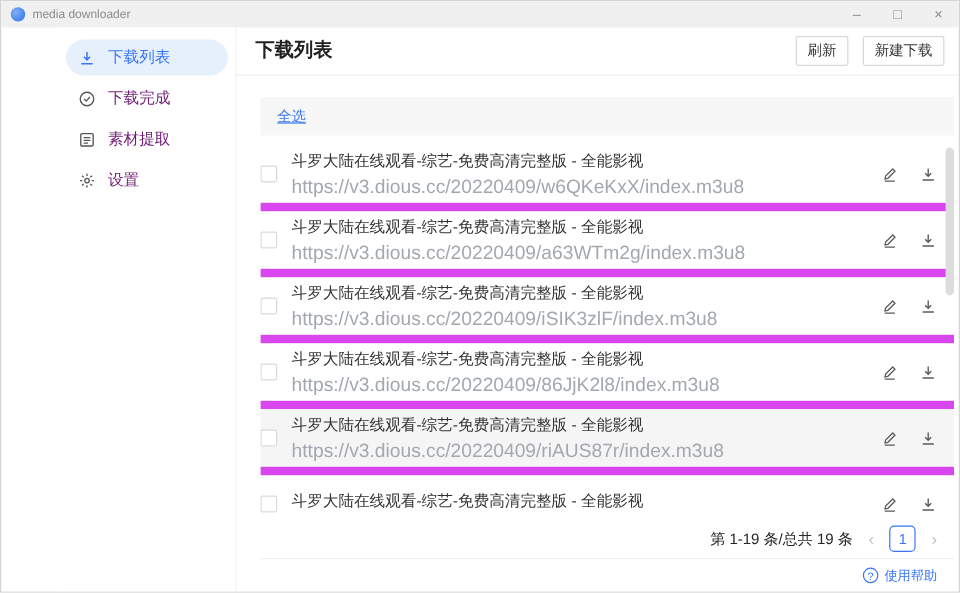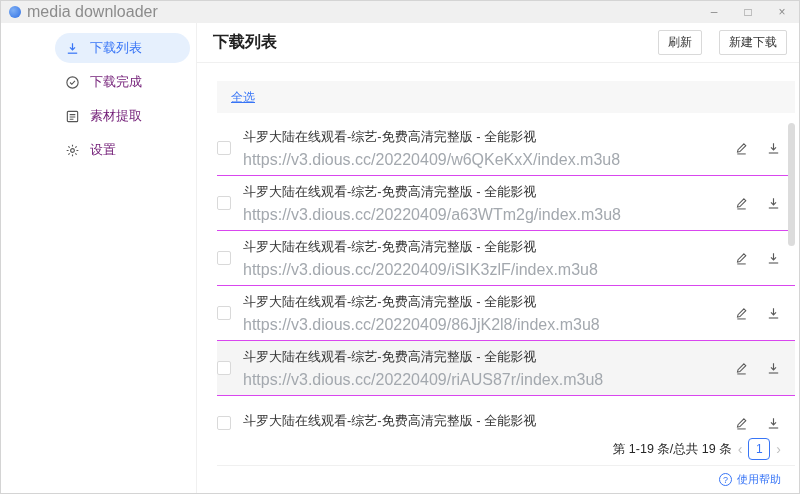--- a/index.html
+++ b/index.html
@@ -2,57 +2,57 @@
 <html><head>
 <meta charset="utf-8">
 <style>
   * { margin:0; padding:0; box-sizing:border-box; }
   html,body { width:800px; height:494px; font-family:"Liberation Sans","DejaVu Sans",sans-serif; background:#fff; }
   .window { width:800px; height:494px; border:1px solid #d4d4d4; background:#fff; display:flex; flex-direction:column; overflow:hidden; }
 
   
   .titlebar { height:22px; background:#f0f0f0; display:flex; align-items:center; padding-left:8px; flex:0 0 auto; }
   .app-icon { width:12px; height:12px; border-radius:50%; background:radial-gradient(circle at 35% 35%, #7fb0f5, #2f6fe4); margin-right:6px; }
-  .app-title { font-size:16px; color:#8c8c8c; }
+  .app-title { font-size:10px; color:#8c8c8c; }
   .win-controls { margin-left:auto; display:flex; height:22px; }
   .win-btn { width:34px; height:22px; display:flex; align-items:center; justify-content:center; font-size:12px; color:#8c8c8c; cursor:default; }
 
   
   .app { flex:1; display:flex; min-height:0;margin-left:48px; }
   .sidebar { width:148px; background:#fff; border-right:1px solid #f0f0f0; padding:10px 6px 0 6px; flex:0 0 auto; }
   .side-item { height:30px; display:flex; align-items:center; gap:10px; padding-left:10px; margin-bottom:4px; border-radius:15px; font-size:13px; color:#701a75; cursor:pointer; }
   .side-item .sicon { width:15px; height:15px; display:flex; align-items:center; justify-content:center; color:#555; font-size:14px; line-height:1; }
   .side-item.active { background:#e6f0fd; color:#3875f6; }
   .side-item.active .sicon { color:#3875f6; }
 
   .main { flex:1; display:flex; flex-direction:column; min-width:0; position:relative; }
   .main-header { height:40px; display:flex; align-items:center; padding:0 12px 0 16px; border-bottom:1px solid #f0f0f0; flex:0 0 auto; }
   .page-title { font-size:16px; font-weight:bold; color:#222; }
-  .header-btns { margin-left:auto; display:flex; gap:17px; }
+  .header-btns { margin-left:auto; display:flex; gap:12px; }
   .btn { background:#fff; border:1px solid #d9d9d9; border-radius:2px; font-size:12px; color:#333; padding:4px 9px; line-height:1.2; cursor:pointer; white-space:nowrap; }
 
   .content { flex:1; padding:18px 4px 0 20px; display:flex; flex-direction:column; min-height:0; position:relative; }
   .select-bar { background:#f7f7f7; height:32px; display:flex; align-items:center; padding-left:14px; margin-bottom:8px; flex:0 0 auto; }
   .select-all { font-size:12px; color:#3875f6; text-decoration:underline; cursor:pointer; }
 
   .list { height:312px; overflow:hidden; flex:0 0 auto; position:relative; }
-  .row { height:55px; display:flex; align-items:center; border-bottom:1px solid #d946ef; padding-right:14px; }
+  .row { height:55px; display:flex; align-items:center; border-bottom:7px solid #d946ef; padding-right:14px; }
   .row.hovered { background:#f5f5f5; }
   .checkbox { width:14px; height:14px; border:1px solid #d9d9d9; border-radius:2px; background:#fff; flex:0 0 auto; cursor:pointer; }
   .row-text { margin-left:12px; min-width:0; }
   .row-title { font-size:13px; color:#333; margin-bottom:5px; white-space:nowrap; }
   .row-url { font-size:16px; color:#a3a8ae; white-space:nowrap; }
   .row-actions { margin-left:auto; display:flex; gap:16px; align-items:center; }
   .act { width:16px; height:16px; cursor:pointer; display:flex; align-items:center; justify-content:center; }
   .act svg { width:15px; height:15px; }
 
   .scrollbar { position:absolute; right:0; top:0; width:7px; height:312px; }
   .scroll-thumb { position:absolute; top:2px; right:0; width:7px; height:123px; background:#dcdcdc; border-radius:4px; }
 
-  .pagination { height:32px; display:flex; align-items:center; justify-content:flex-end; gap:6px; padding-right:14px; flex:0 0 auto; }
+  .pagination { height:32px; display:flex; align-items:center; justify-content:flex-end; gap:13px; padding-right:14px; flex:0 0 auto; }
   .page-summary { font-size:12.5px; color:#262626; }
   .page-chev { font-size:14px; color:#bfbfbf; cursor:pointer; line-height:1; }
   .page-num { width:22px; height:22px; border:1px solid #3875f6; border-radius:4px; color:#3875f6; font-size:12px; display:flex; align-items:center; justify-content:center; cursor:pointer; }
 
   .footer { height:28px; border-top:1px solid #f0f0f0; display:flex; align-items:center; justify-content:flex-end; padding-right:14px; gap:5px; flex:0 0 auto; }
   .help-icon { width:13px; height:13px; border:1px solid #3875f6; border-radius:50%; color:#3875f6; font-size:9px; display:flex; align-items:center; justify-content:center; }
   .help-label { font-size:11px; color:#3875f6; cursor:pointer; }
   svg { display:block; }
 </style>
 </head>

